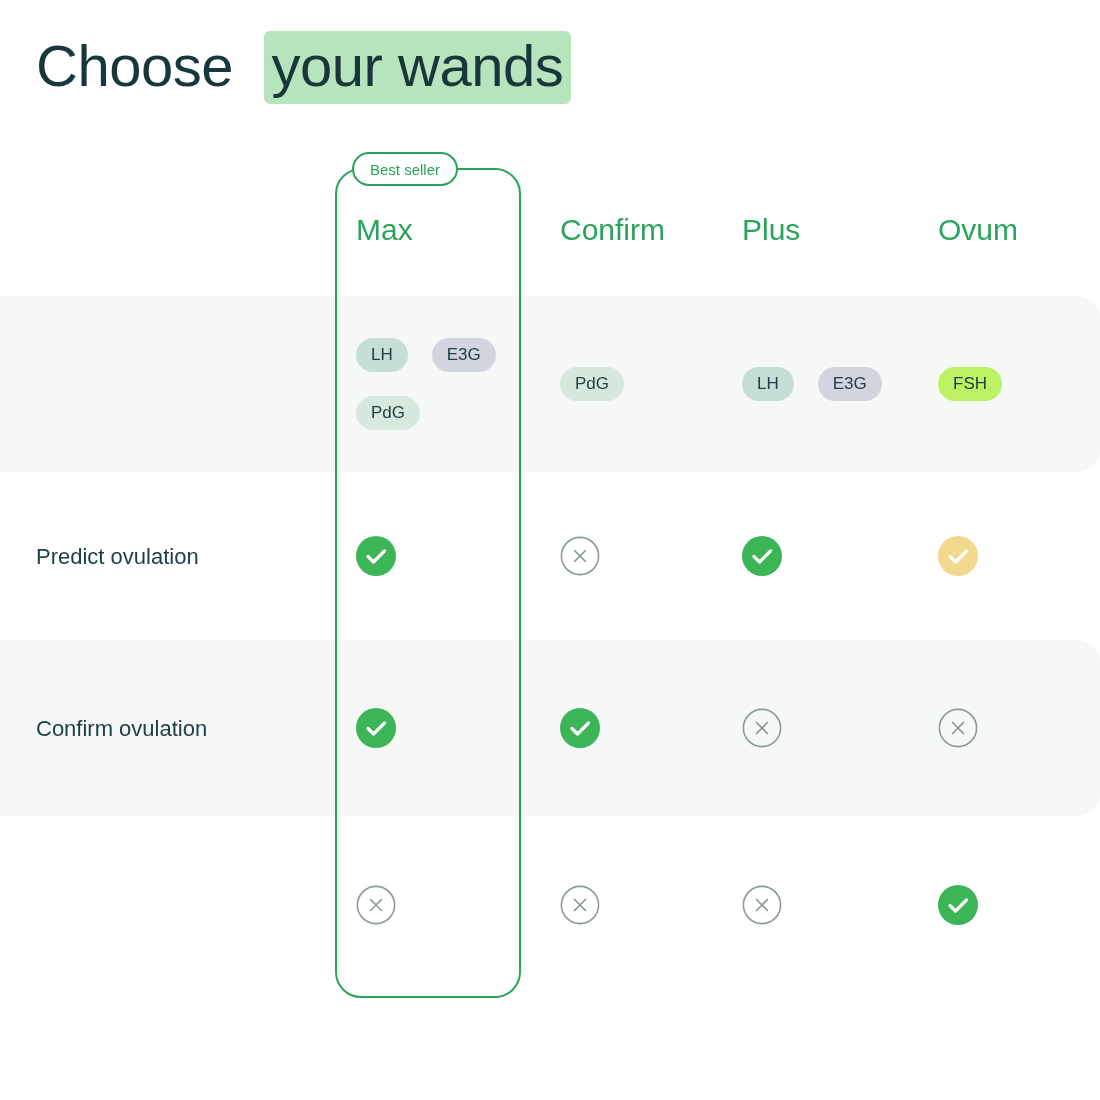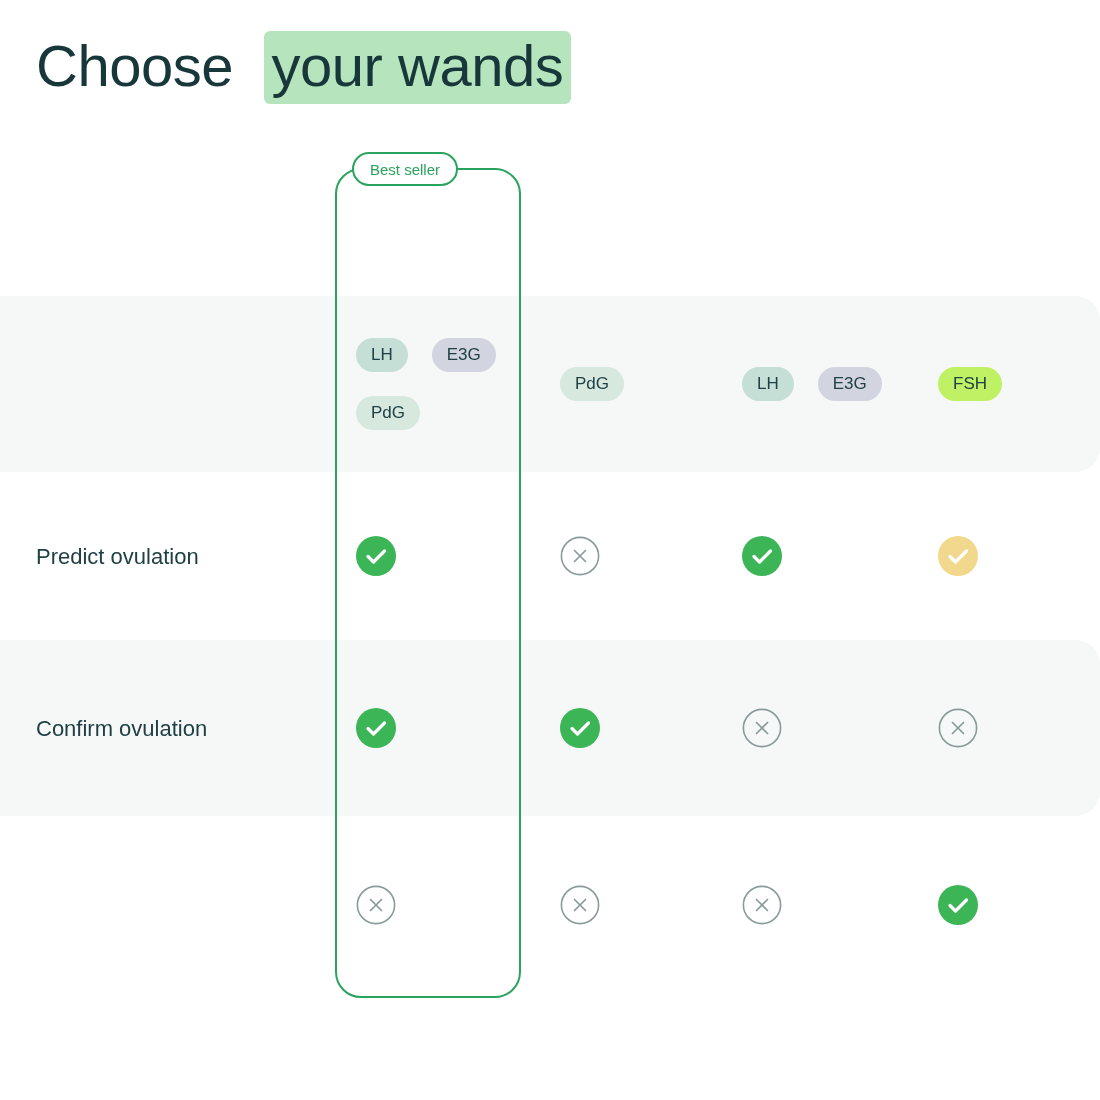--- a/index.html
+++ b/index.html
@@ -185,20 +185,26 @@
 <div class="table">
 
   <div class="band b1"></div>
   <div class="band b2"></div>
 
   <div class="highlight-card"></div>
   <div class="best-seller">
     <span>Best seller</span>
   </div>
 
+  <div class="header-row">
+    <div class="col-head c0">Max</div>
+    <div class="col-head c1">Confirm</div>
+    <div class="col-head c2">Plus</div>
+    <div class="col-head c3">Ovum</div>
+  </div>
 
   <div class="row r0">
     <div class="cell c0">
       <span class="tag lh">LH</span>
       <span class="tag e3g">E3G</span>
       <span class="tag pdg">PdG</span>
     </div>
     <div class="cell c1">
       <span class="tag pdg">PdG</span>
     </div>

